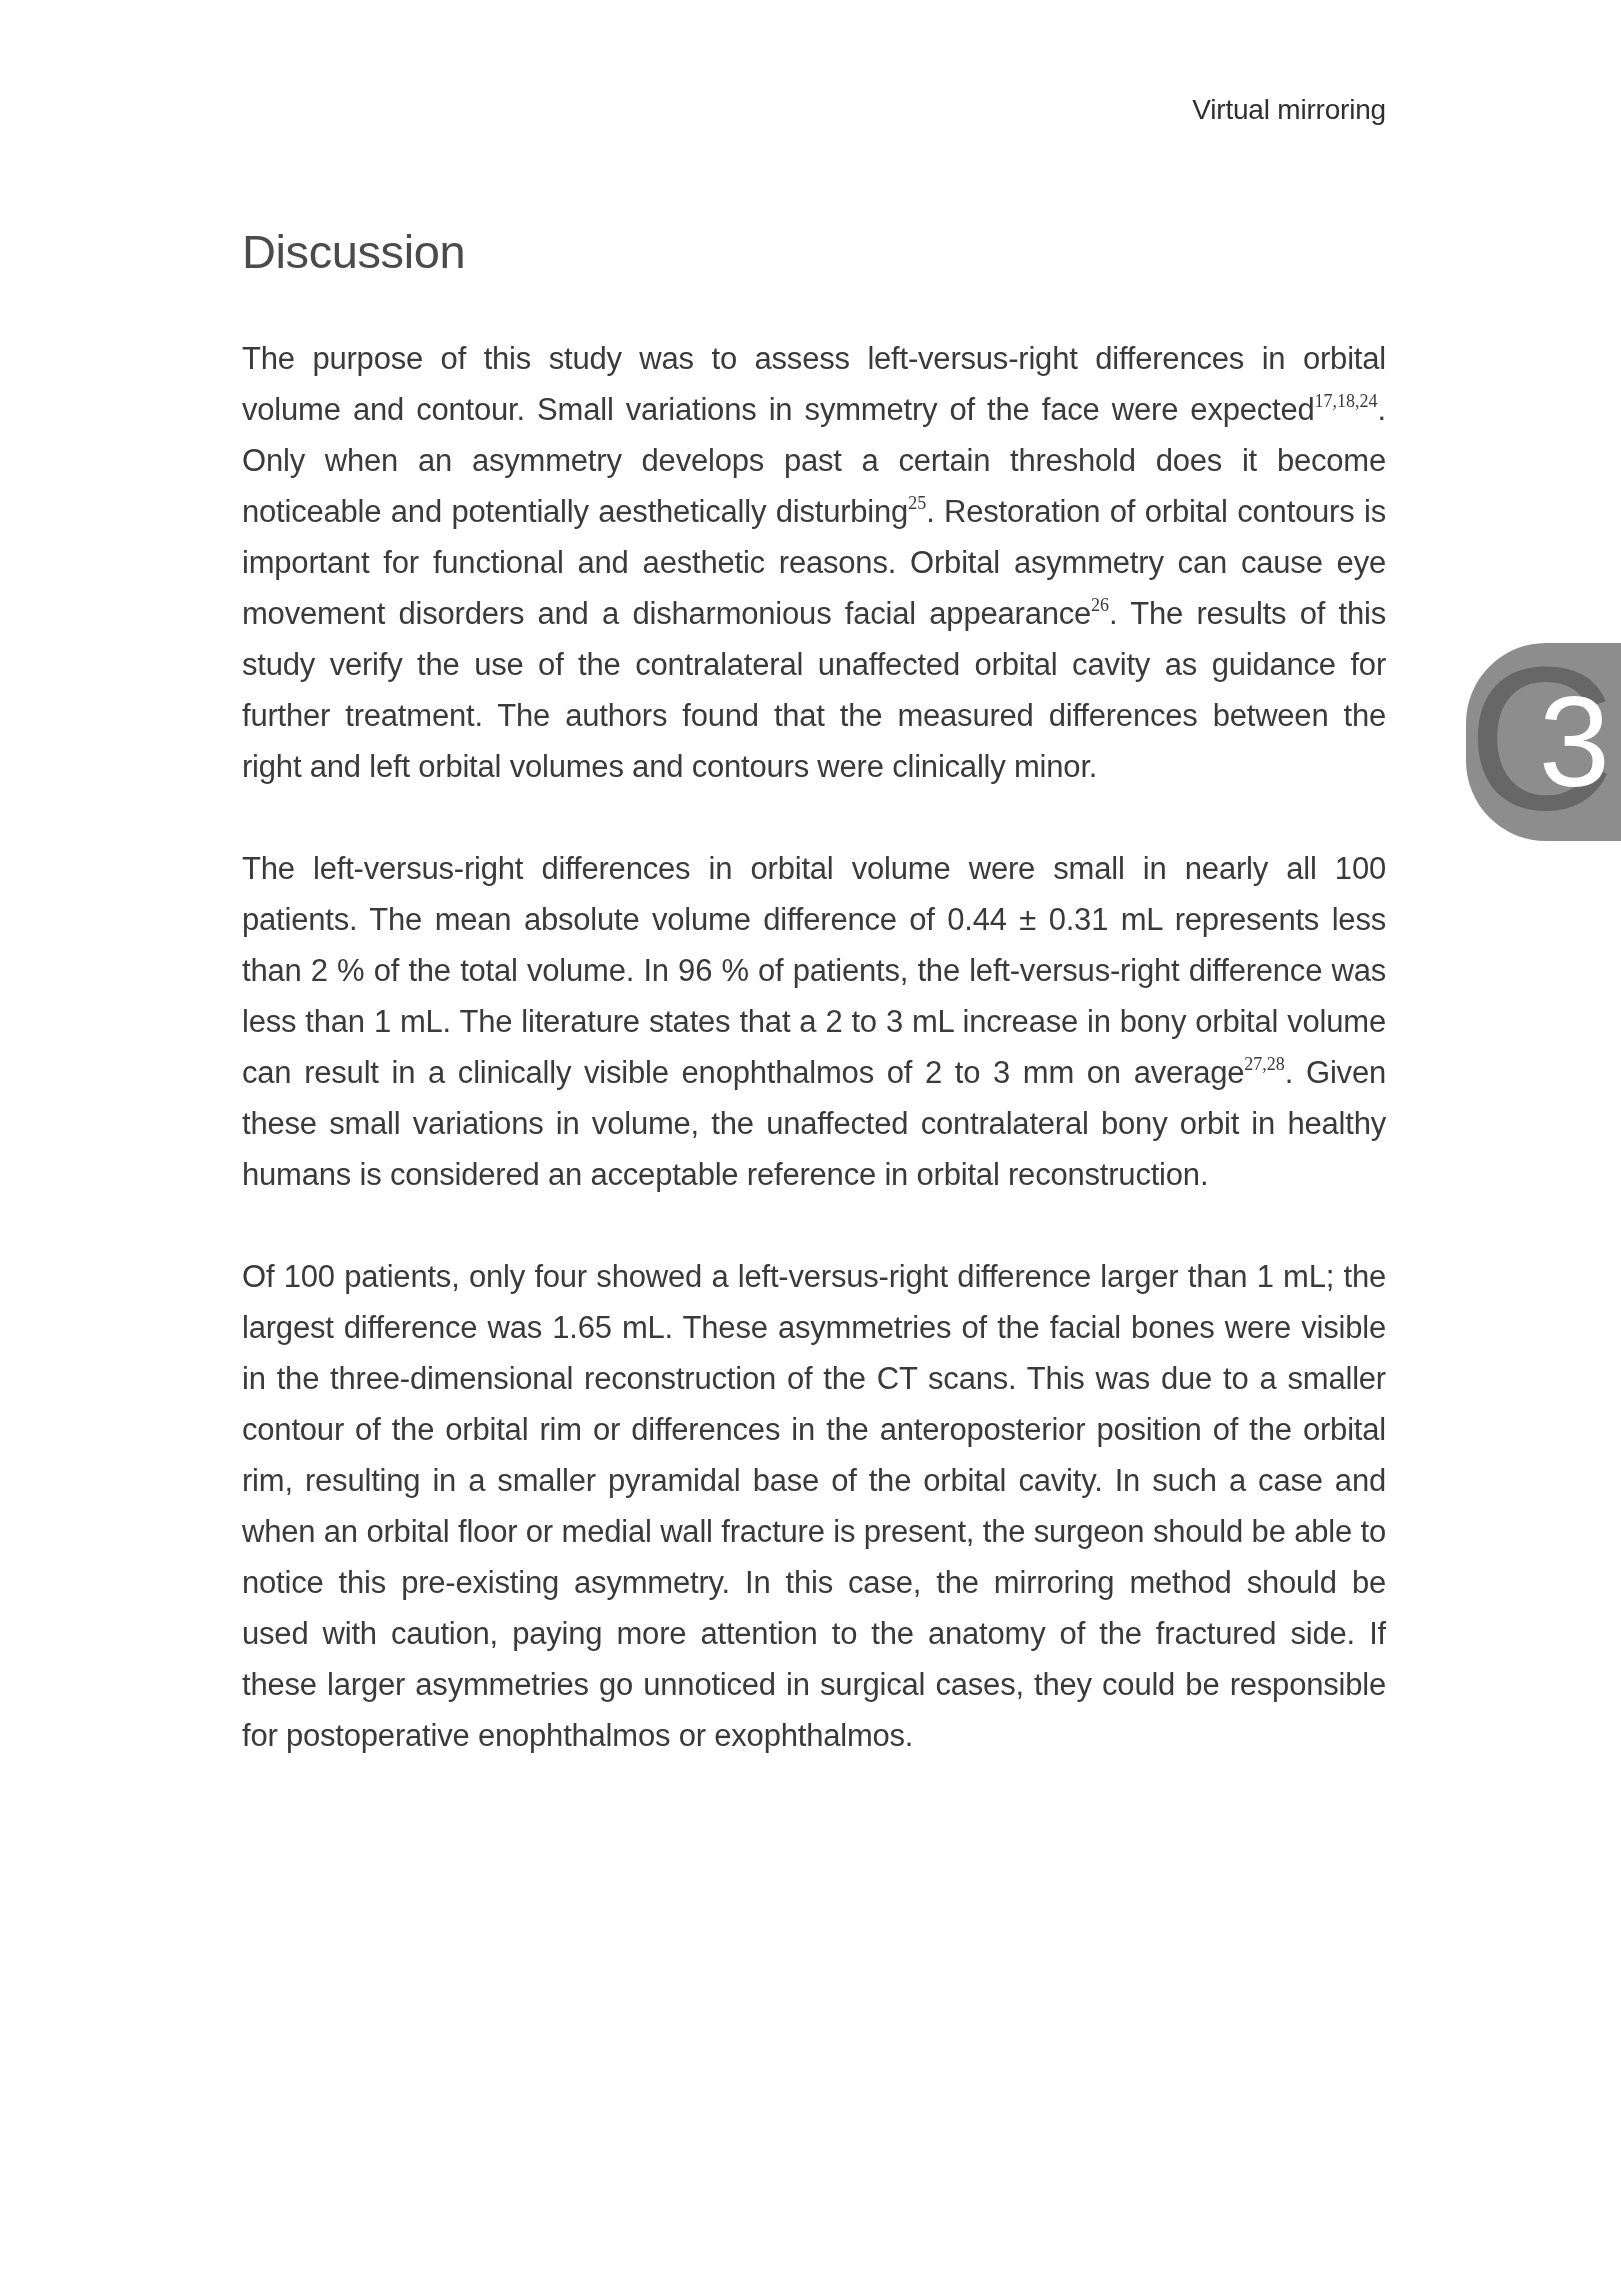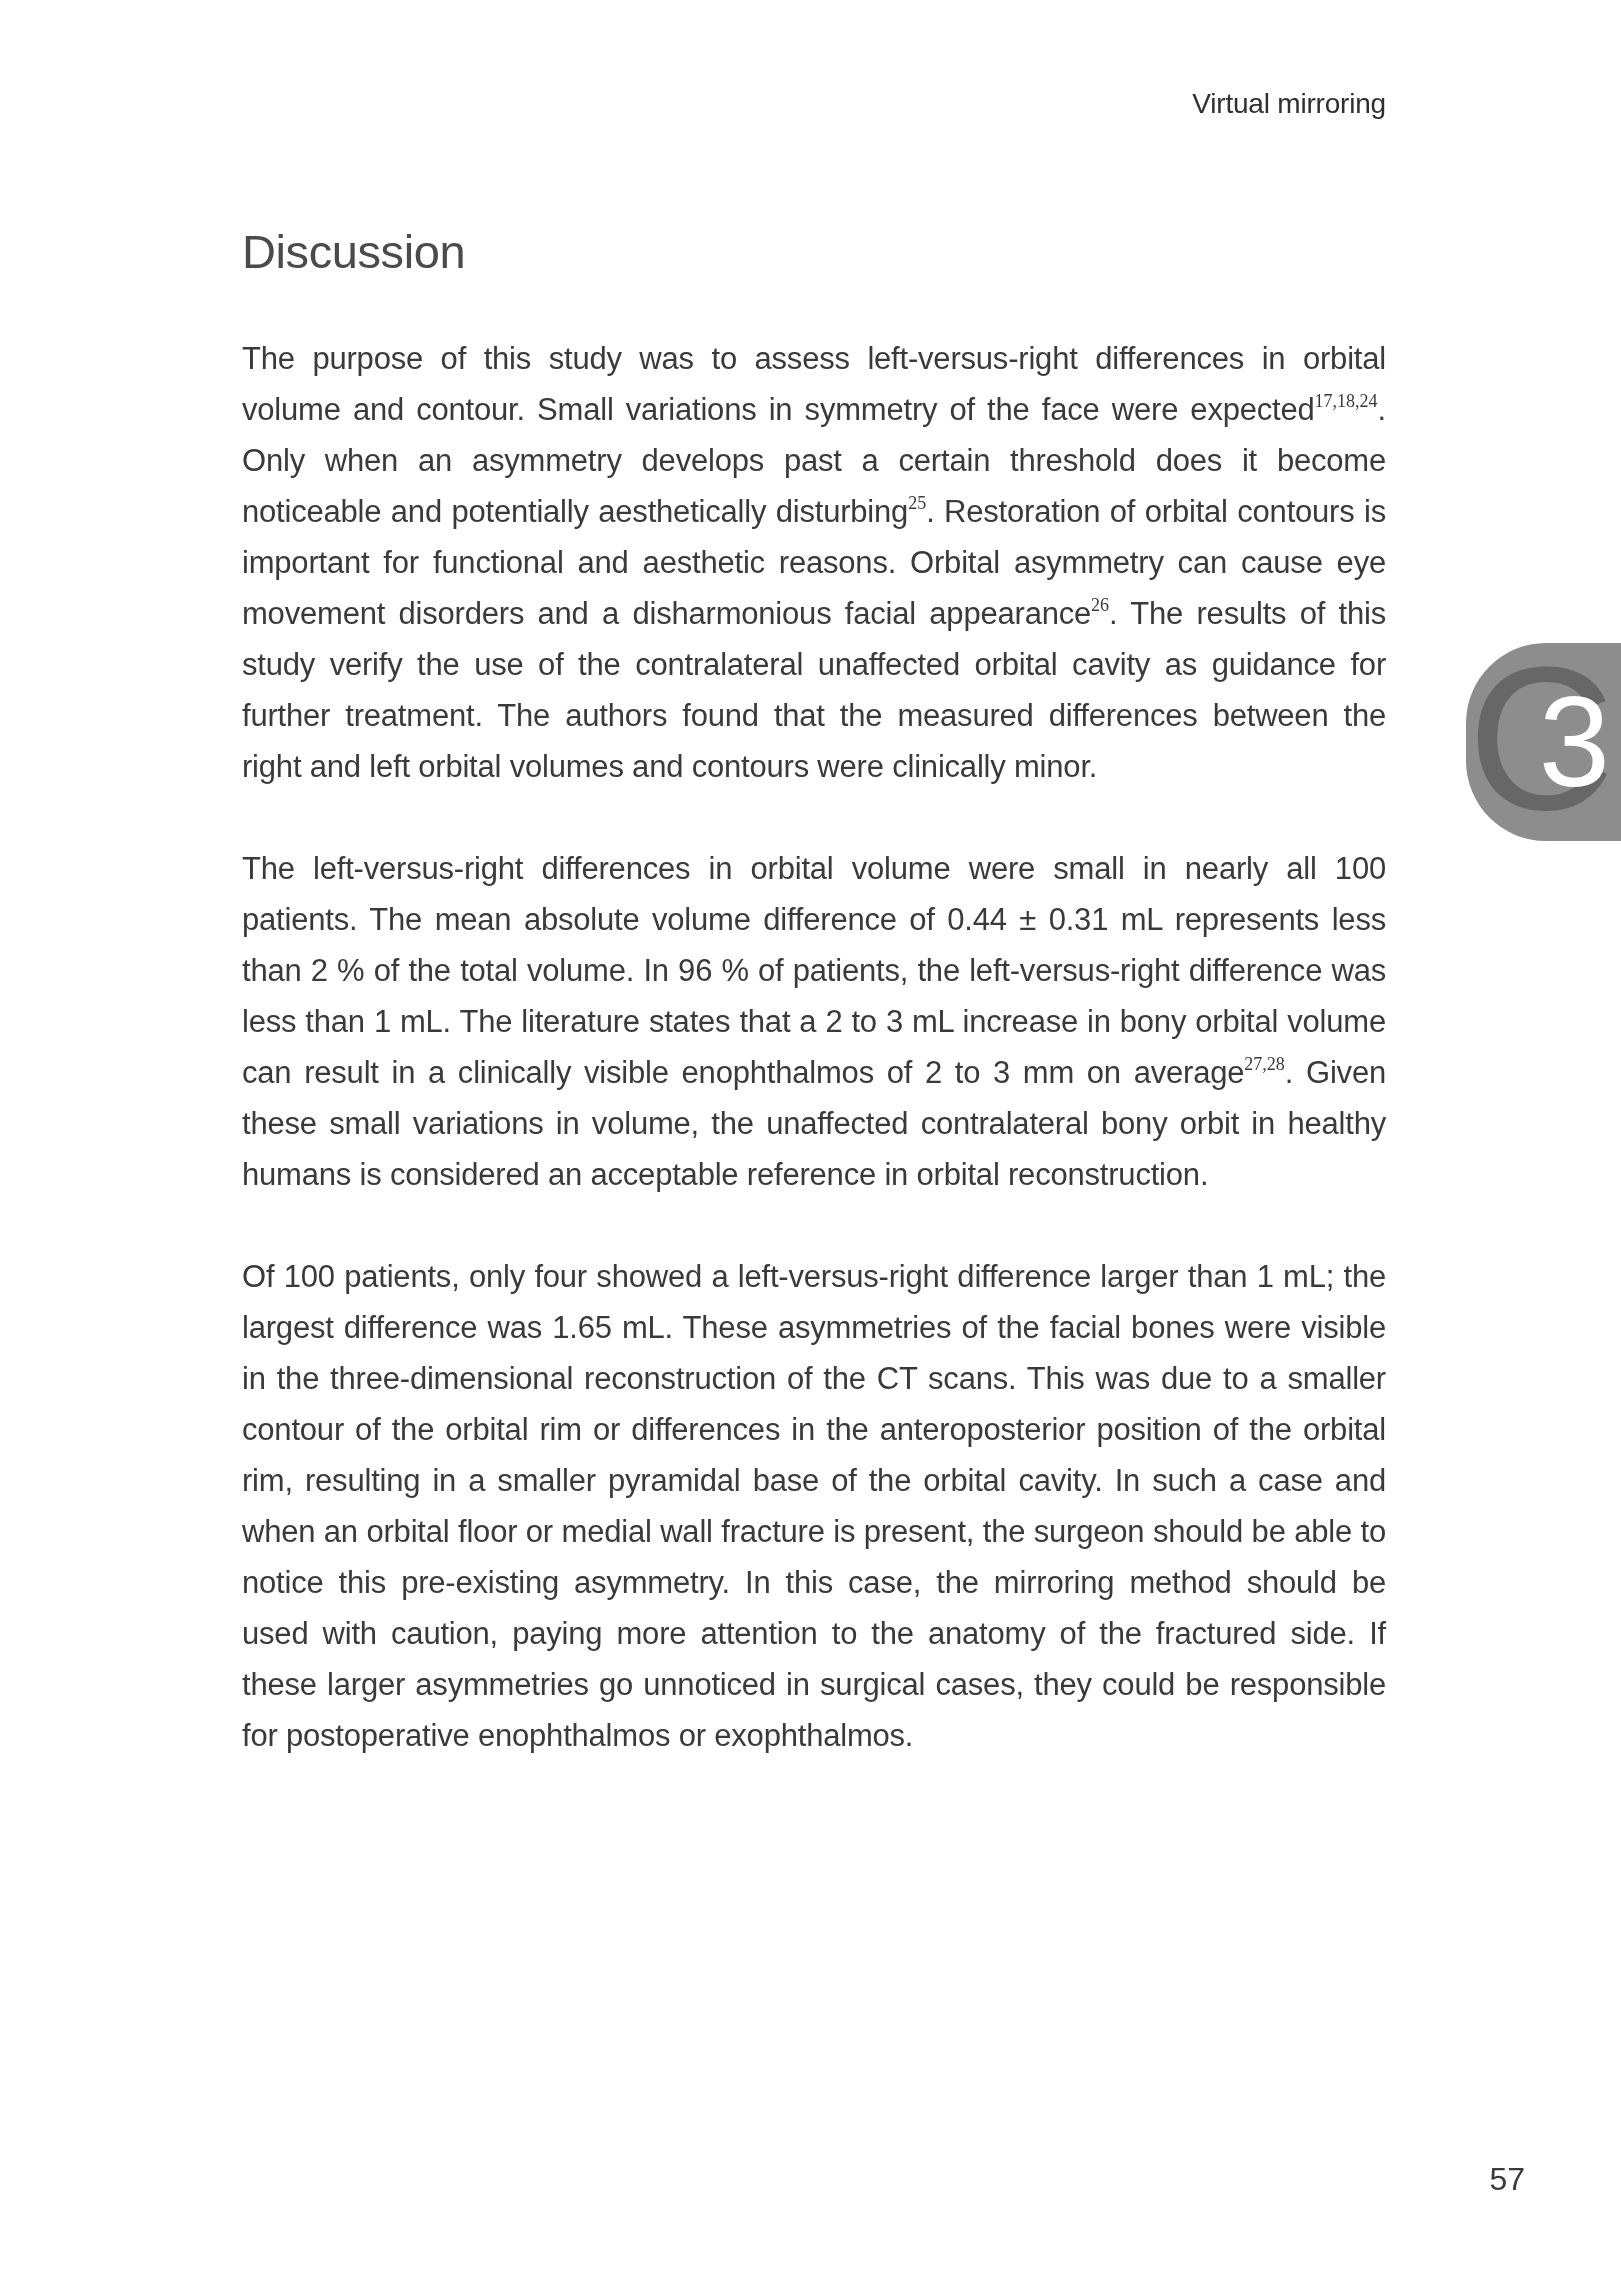--- a/index.html
+++ b/index.html
@@ -10,21 +10,21 @@
   .page {
     position: relative;
     width: 1622px;
     height: 2284px;
     background: #ffffff;
     overflow: hidden;
     font-family: "Liberation Sans", sans-serif;
   }
   .running-header {
     position: absolute;
-    top: 88px;
+    top: 94px;
     left: 242px;
     width: 1144px;
     text-align: right;
     font-size: 28px;
     font-weight: 300;
     letter-spacing: -0.2px;
     color: var(--header-color, #2f2f2f);
   }
   .heading {
     position: absolute;
@@ -117,16 +117,15 @@
       <p>The purpose of this study was to assess left-versus-right differences in orbital volume and contour. Small variations in symmetry of the face were expected<sup>17,18,24</sup>. Only when an asymmetry develops past a certain threshold does it become noticeable and potentially aesthetically disturbing<sup>25</sup>. Restoration of orbital contours is important for functional and aesthetic reasons. Orbital asymmetry can cause eye movement disorders and a disharmonious facial appearance<sup>26</sup>. The results of this study verify the use of the contralateral unaffected orbital cavity as guidance for further treatment. The authors found that the measured differences between the right and left orbital volumes and contours were clinically minor.</p>
       <p>The left-versus-right differences in orbital volume were small in nearly all 100 patients. The mean absolute volume difference of 0.44 ± 0.31 mL represents less than 2 % of the total volume. In 96 % of patients, the left-versus-right difference was less than 1 mL. The literature states that a 2 to 3 mL increase in bony orbital volume can result in a clinically visible enophthalmos of 2 to 3 mm on average<sup>27,28</sup>. Given these small variations in volume, the unaffected contralateral bony orbit in healthy humans is considered an acceptable reference in orbital reconstruction.</p>
       <p>Of 100 patients, only four showed a left-versus-right difference larger than 1 mL; the largest difference was 1.65 mL. These asymmetries of the facial bones were visible in the three-dimensional reconstruction of the CT scans. This was due to a smaller contour of the orbital rim or differences in the anteroposterior position of the orbital rim, resulting in a smaller pyramidal base of the orbital cavity. In such a case and when an orbital floor or medial wall fracture is present, the surgeon should be able to notice this pre-existing asymmetry. In this case, the mirroring method should be used with caution, paying more attention to the anatomy of the fractured side. If these larger asymmetries go unnoticed in surgical cases, they could be responsible for postoperative enophthalmos or exophthalmos.</p>
     </div>
 
   <div class="chapter-badge">
     <span class="chapter-letter">C</span>
     <span class="chapter-number">3</span>
   </div>
 
-  <div class="page-number">57</div>
 
 </div>
 
 
 </body></html>

